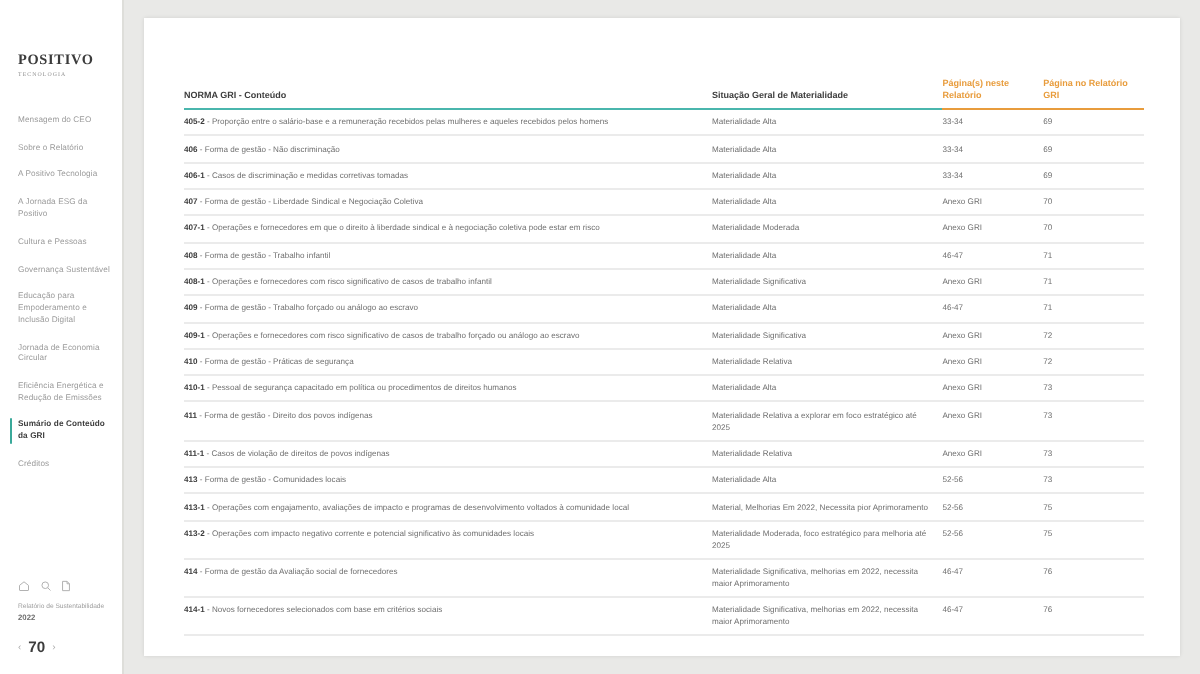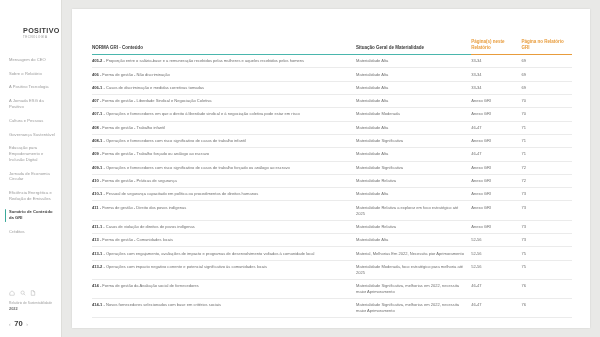--- a/index.html
+++ b/index.html
@@ -34,21 +34,22 @@
   }
   .sidebar::after {
     content: "";
     position: absolute;
     top: 0; right: 0;
     width: 1px; height: 100%;
     background: #dededa;
   }
 
   .brand {
-    margin: 27px 0 0 23px;
+    margin: 27px 0 0 9px;
+    font-family: Liberation Serif, serif;
   }
   .brand-name {
     font-size: 7.2px;
     font-weight: bold;
     letter-spacing: 0.35px;
     color: #3b3b3b;
     line-height: 1;
   }
   .brand-sub {
     font-size: 2.9px;

